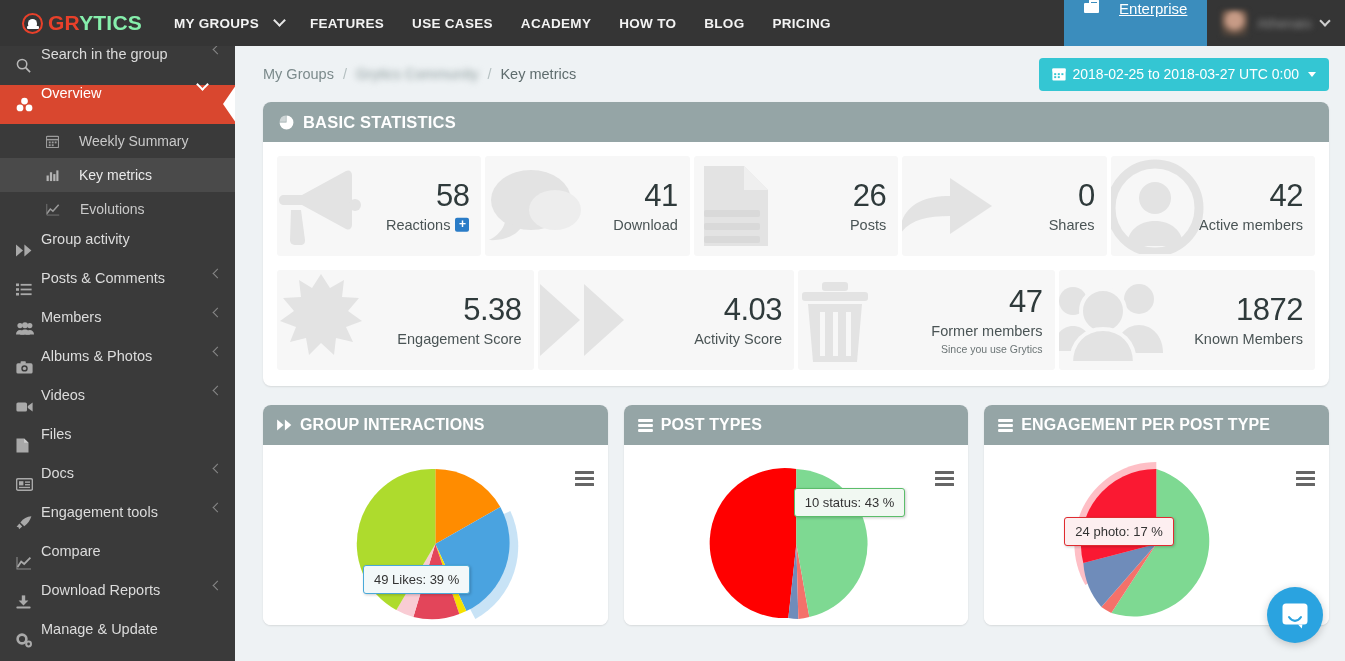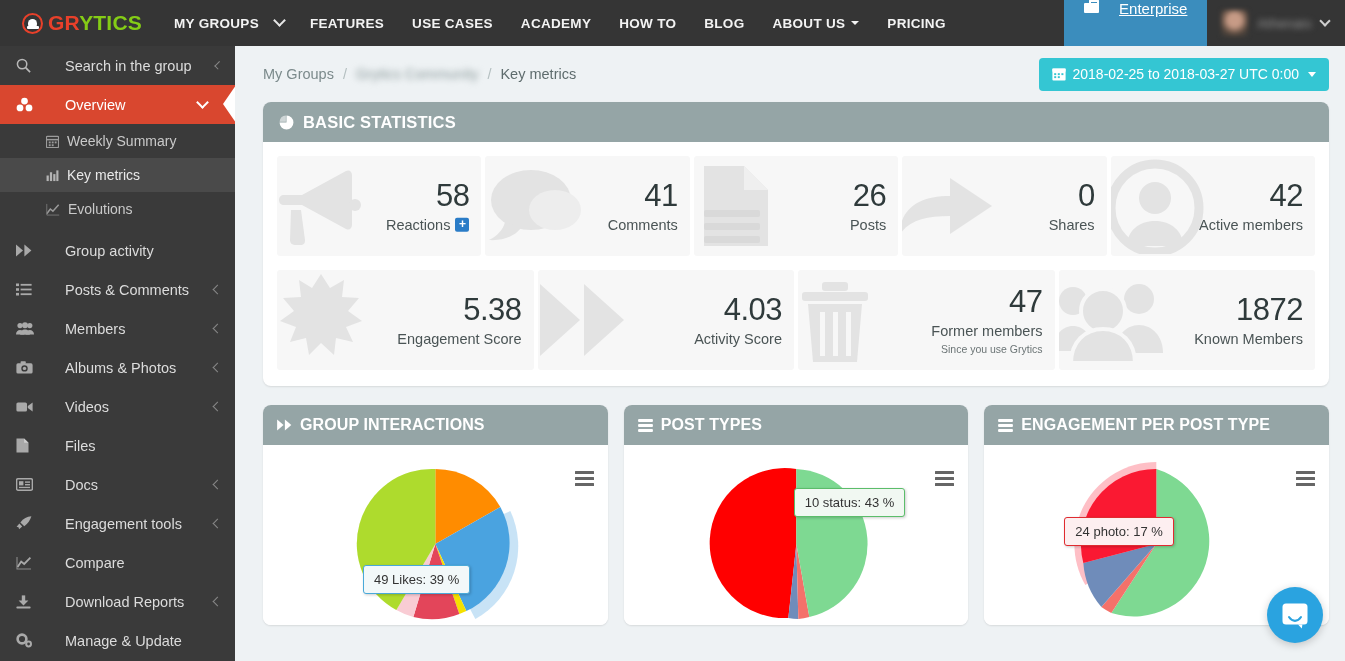--- a/index.html
+++ b/index.html
@@ -27,21 +27,21 @@
   .brand-mark::before {
     content: ""; width: 9px; height: 9px; background: #ffffff;
     border-radius: 50% 50% 45% 45%;
   }
   .brand-mark::after {
     content: ""; position: absolute; bottom: 3px; width: 12px; height: 3px;
     background: #ffffff; border-radius: 1px;
   }
   .brand-txt { font-size: 21px; font-weight: bold; letter-spacing: .2px; }
   .brand-txt .a { color: #e8402a; }
-  .brand-txt .b { color: #84cc16; }
+  .brand-txt .b { color: #86efac; }
 
   .navlinks { display: flex; align-items: stretch; }
   .navlink {
     display: flex; align-items: center; padding: 0 14px;
     color: #f3f3f3; font-size: 13.5px; font-weight: bold;
     letter-spacing: .3px; text-decoration: none; white-space: nowrap;
   }
   .caret-d {
     display: inline-block; width: 0; height: 0; margin-left: 6px;
     border-left: 4px solid transparent; border-right: 4px solid transparent;
@@ -85,22 +85,22 @@
     width: 8px; height: 8px; border-right: 2px solid #cfcfcf;
     border-bottom: 2px solid #cfcfcf; transform: rotate(45deg); margin-top: -4px;
   }
 
   
   #sidebar {
     position: absolute; top: 46px; left: 0; width: 235px; height: 615px;
     background: #3a3a3a; overflow: hidden; z-index: 30;
   }
   .srow {
-    height: 39px; display: flex; align-items: center; padding: 0 14px 0 16px;
-    color: #dcdcdc; font-size: 14.5px; cursor: pointer; position: relative; gap: 24px;
+    height: 39px; display: flex; padding: 0 14px 0 16px;
+    color: #dcdcdc; font-size: 14.5px; cursor: pointer; position: relative;
   }
   .srow .ico {
     width: 25px; flex: 0 0 25px; display: flex; align-items: center;
     justify-content: flex-start; color: #a9a9a9; font-size: 15px;
   }
   .srow .lbl { flex: 1; white-space: nowrap; }
   .srow .rchev {
     width: 7px; height: 7px; border-left: 1.7px solid #8d8d8d;
     border-bottom: 1.7px solid #8d8d8d; transform: rotate(45deg); opacity: .95;
   }
@@ -112,21 +112,21 @@
     content: ""; position: absolute; right: -1px; top: 0;
     border-top: 19.5px solid transparent; border-bottom: 19.5px solid transparent;
     border-right: 13px solid #fff;
   }
   .srow.active .dchev {
     width: 9px; height: 9px; border-right: 2px solid #fff;
     border-bottom: 2px solid #fff; transform: rotate(45deg); margin: -5px 14px 0 0;
   }
   .subrow {
     height: 34px; display: flex; align-items: center; padding: 0 14px 0 46px;
-    color: #c9c9c9; font-size: 14px; cursor: pointer; gap: 8px;
+    color: #c9c9c9; font-size: 14px; cursor: pointer; gap: 20px;
   }
   .subrow.selected { background: #4a4a4a; color: #e9e9e9; }
   .subrow .sico { color: #9b9b9b; font-size: 13px; display: flex; }
   .sep-top { height: 5px; }
 
   svg.i { display: block; }
 
   
   #content {
     position: absolute; top: 46px; left: 235px; width: 1110px; height: 615px;
@@ -237,24 +237,20 @@
   <div class="navlinks">
     <a class="navlink" href="#">MY GROUPS</a>
     <div class="nav-caret-only">
         <span class="chev"></span>
       </div>
     <a class="navlink" href="#">FEATURES</a>
     <a class="navlink" href="#">USE CASES</a>
     <a class="navlink" href="#">ACADEMY</a>
     <a class="navlink" href="#">HOW TO</a>
     <a class="navlink" href="#">BLOG</a>
-    <a class="navlink" href="#">
-        <span>ABOUT US</span>
-        <span class="caret-d"></span>
-      </a>
     <a class="navlink" href="#">PRICING</a>
   </div>
 
   <div class="nav-right">
     <div class="enterprise">
       <span class="case-icon"></span>
       <span>Enterprise</span>
     </div>
     <div class="userbox">
       <span class="avatar"></span>
@@ -522,21 +518,21 @@
           <span class="stat-art">
             <svg class="i" width="110" height="84" viewBox="0 0 110 84">
                 <ellipse cx="52" cy="36" rx="40" ry="30" fill="#e3e3e3"></ellipse>
                 <path d="M26 58c-2 8-8 14-16 18 14 1 26-4 32-12z" fill="#e3e3e3"></path>
                 <ellipse cx="76" cy="46" rx="26" ry="20" fill="#ededed"></ellipse>
               </svg>
           </span>
           <span class="stat-txt">
             <span class="stat-num">41</span>
             <span class="stat-lbl">
-                <span>Comments</span>
+                <span>Download</span>
               </span>
           </span>
         </div>
 
         <div class="stat-card">
           <span class="stat-art">
             <svg class="i" width="96" height="88" viewBox="0 0 96 88">
                 <path d="M16 4h40l24 24v56H16z" fill="#e3e3e3"></path>
                 <path d="M56 4v24h24z" fill="#efefef"></path>
                 <rect x="16" y="48" width="56" height="7" rx="2" fill="#d9d9d9"></rect>

